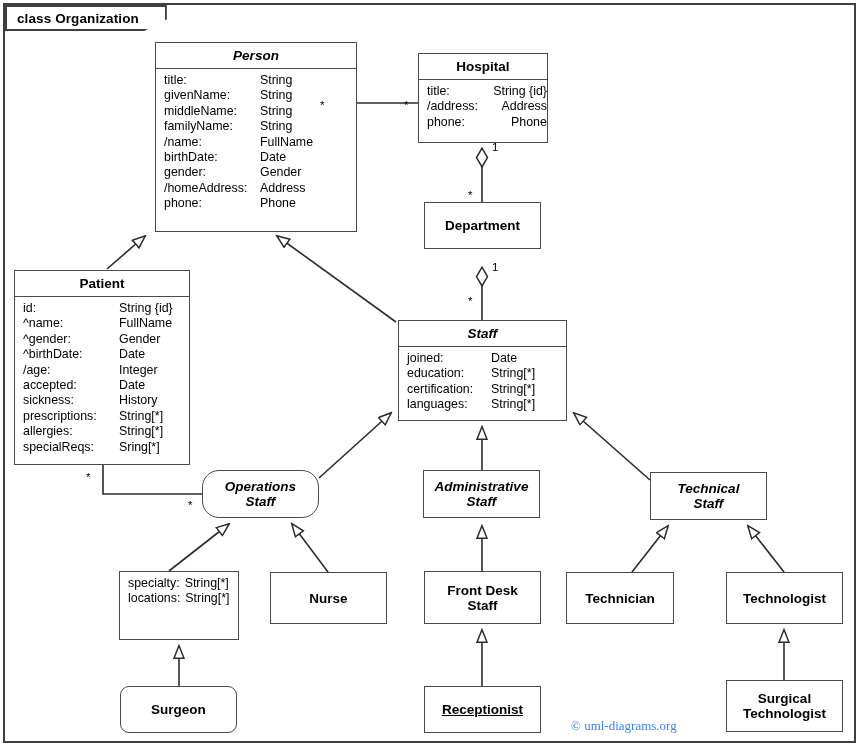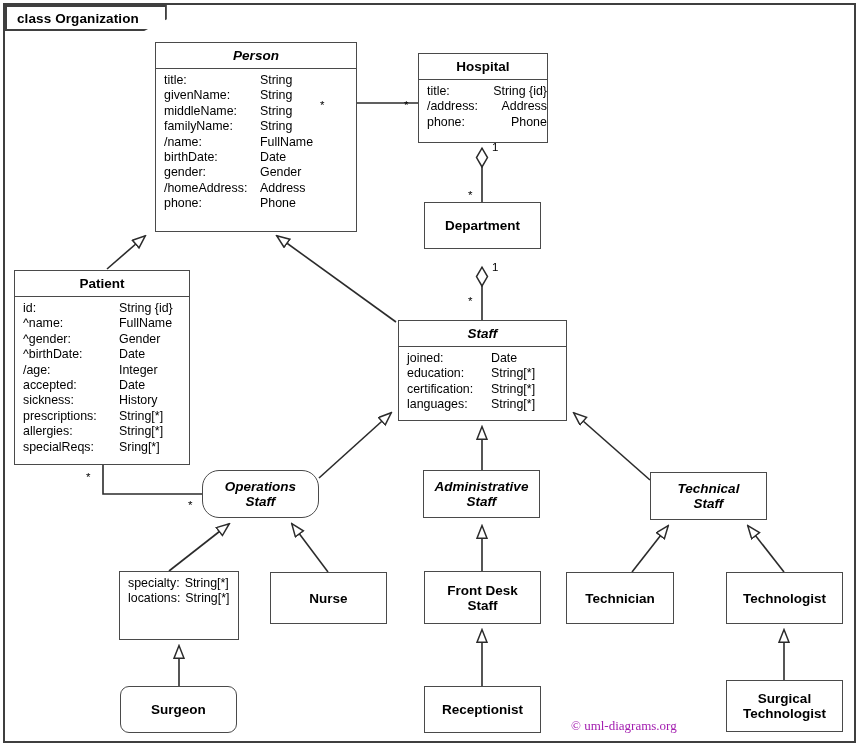--- a/index.html
+++ b/index.html
@@ -90,21 +90,21 @@
     font-size:11.5px;
     color:#000;
     line-height:11px;
     z-index:6;
     font-family:"Liberation Sans","DejaVu Sans",sans-serif;
   }
   .credit{
     position:absolute;
     font-family:"Liberation Serif","DejaVu Serif",serif;
     font-size:13px;
-    color:#a21caf;
+    color:#3b82f6;
     white-space:nowrap;
     z-index:6;
   }
 </style>
 </head>
 <body>
 
 <div id="stage">
 
   <div class="frame"></div>
@@ -232,21 +232,21 @@
       <div class="cls" style="left: 566px; top: 572px; width: 108px; height: 52px;">
         <div class="cls-name" style="height: 100%; display: flex; align-items: center; justify-content: center; padding: 0px 4px;">Technician</div>
       </div>
       <div class="cls" style="left: 726px; top: 572px; width: 117px; height: 52px;">
         <div class="cls-name" style="height: 100%; display: flex; align-items: center; justify-content: center; padding: 0px 4px;">Technologist</div>
       </div>
       <div class="cls" style="left: 120px; top: 686px; width: 117px; height: 47px; border-radius: 9px;">
         <div class="cls-name" style="height: 100%; display: flex; align-items: center; justify-content: center; padding: 0px 4px;">Surgeon</div>
       </div>
       <div class="cls" style="left: 424px; top: 686px; width: 117px; height: 47px;">
-        <div class="cls-name" style="height: 100%; display: flex; align-items: center; justify-content: center; padding: 0px 4px;">Receptionist</div>
+        <div class="cls-name" style="height: 100%; display: flex; align-items: center; justify-content: center; padding: 0px 4px; text-decoration: underline;">Receptionist</div>
       </div>
       <div class="cls" style="left: 726px; top: 680px; width: 117px; height: 52px;">
         <div class="cls-name" style="height: 100%; display: flex; align-items: center; justify-content: center; padding: 0px 4px;">Surgical
 Technologist</div>
       </div>
     </div>
 
   <div id="mults">
       <div class="mult" style="left: 320px; top: 100px;">*</div>
       <div class="mult" style="left: 404px; top: 100px;">*</div>

